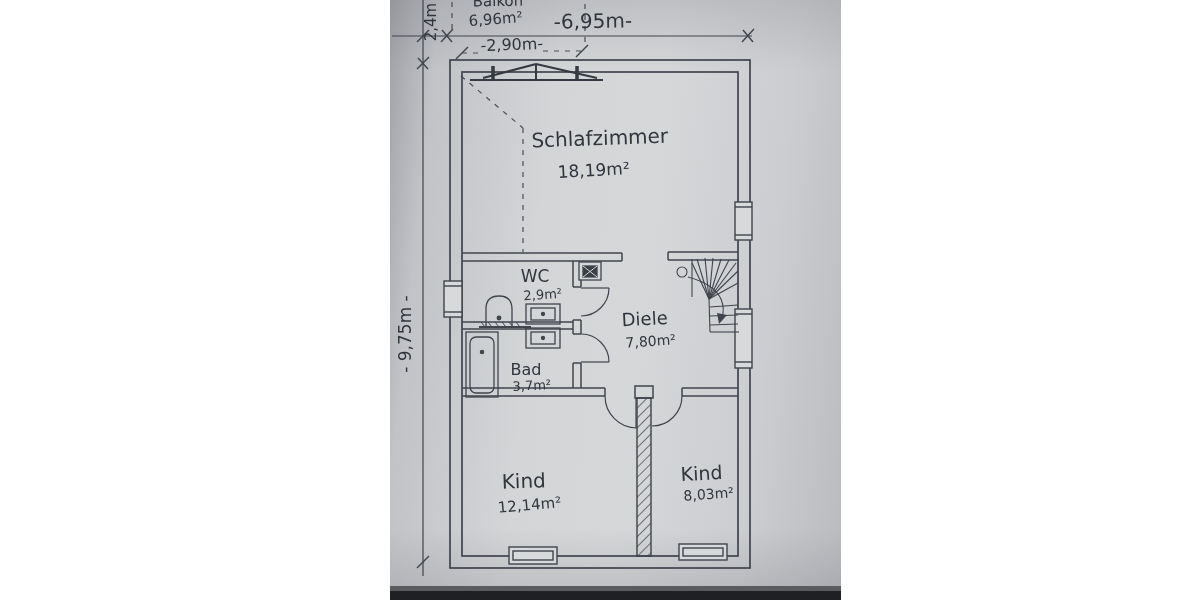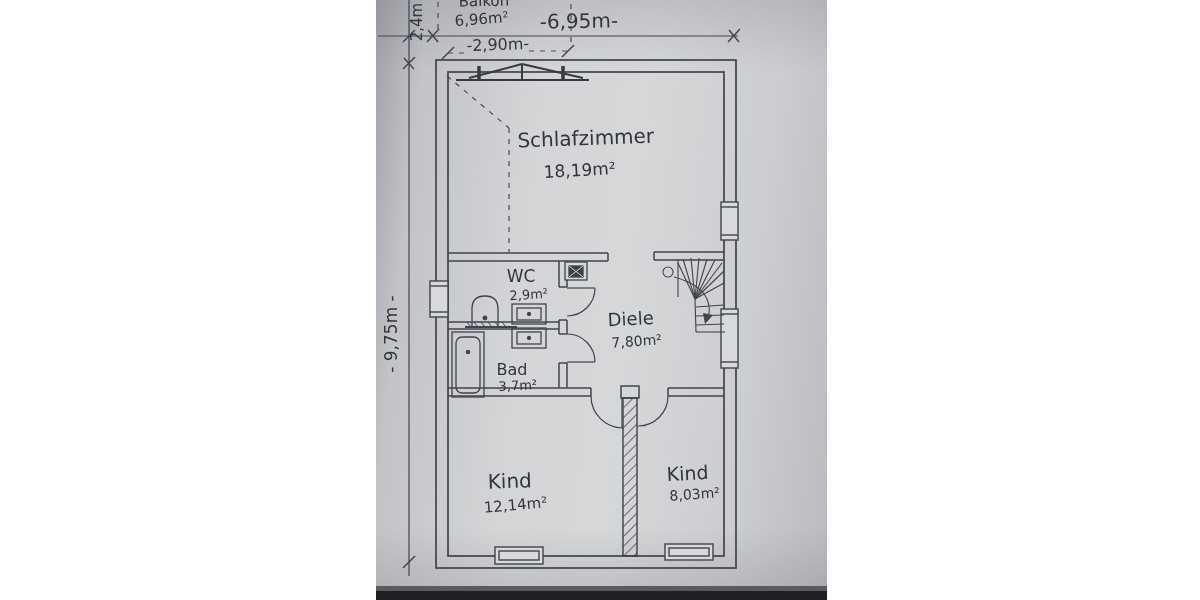--- a/index.html
+++ b/index.html
@@ -1,18 +1,18 @@
 <!DOCTYPE html>
 <html><head>
 <meta charset="utf-8">
 <style>
   html,body{margin:0;padding:0;background:#ffffff;}
   .stage{position:relative;width:1200px;height:600px;background:#ffffff;overflow:hidden;
          font-family:"DejaVu Sans", sans-serif;}
-  .photo{position:absolute;left:376px;top:0;width:451px;height:600px;overflow:hidden;
+  .photo{position:absolute;left:390px;top:0;width:451px;height:600px;overflow:hidden;
          background:
            linear-gradient(180deg, rgba(120,122,128,0.25) 0%, rgba(200,201,204,0) 12%, rgba(200,201,204,0) 88%, rgba(110,112,118,0.25) 100%),
            linear-gradient(96deg, #9ea0a6 0%, #c2c3c7 10%, #d4d5d7 34%, #d6d7d9 55%, #cccdd0 80%, #b9bbbf 100%);}
   svg{position:absolute;left:0;top:0;}
   svg text{fill:#31353e;}
   .ink{stroke:#40444d;fill:none;}
   .thick{stroke:#353942;fill:none;}
   .dashed{stroke:#4a4e57;fill:none;stroke-dasharray:5 6;}
   .hand{font-family:"DejaVu Sans", sans-serif;}
 </style>

